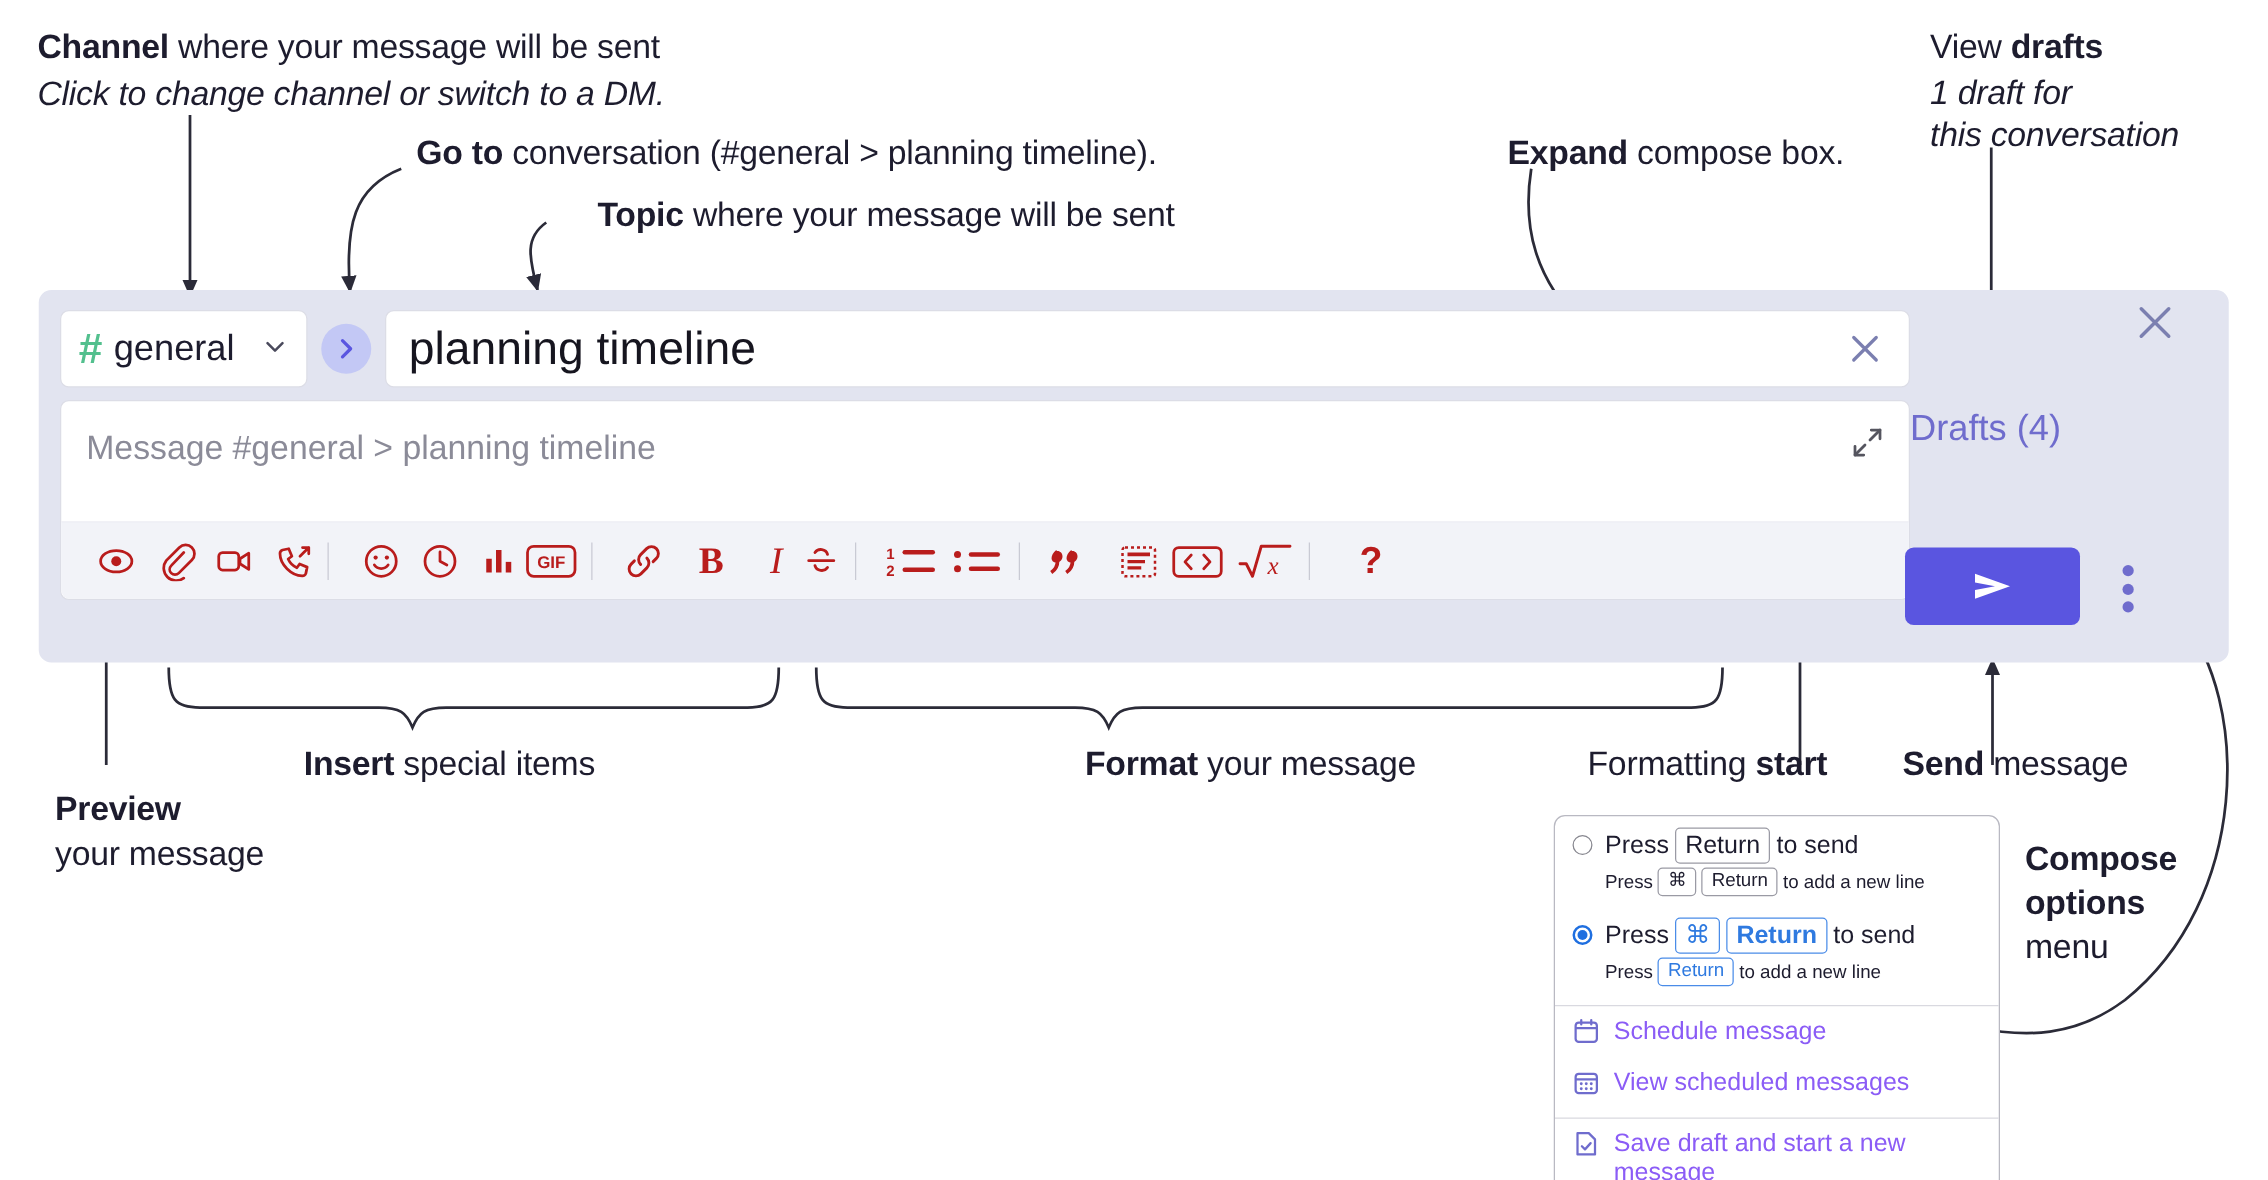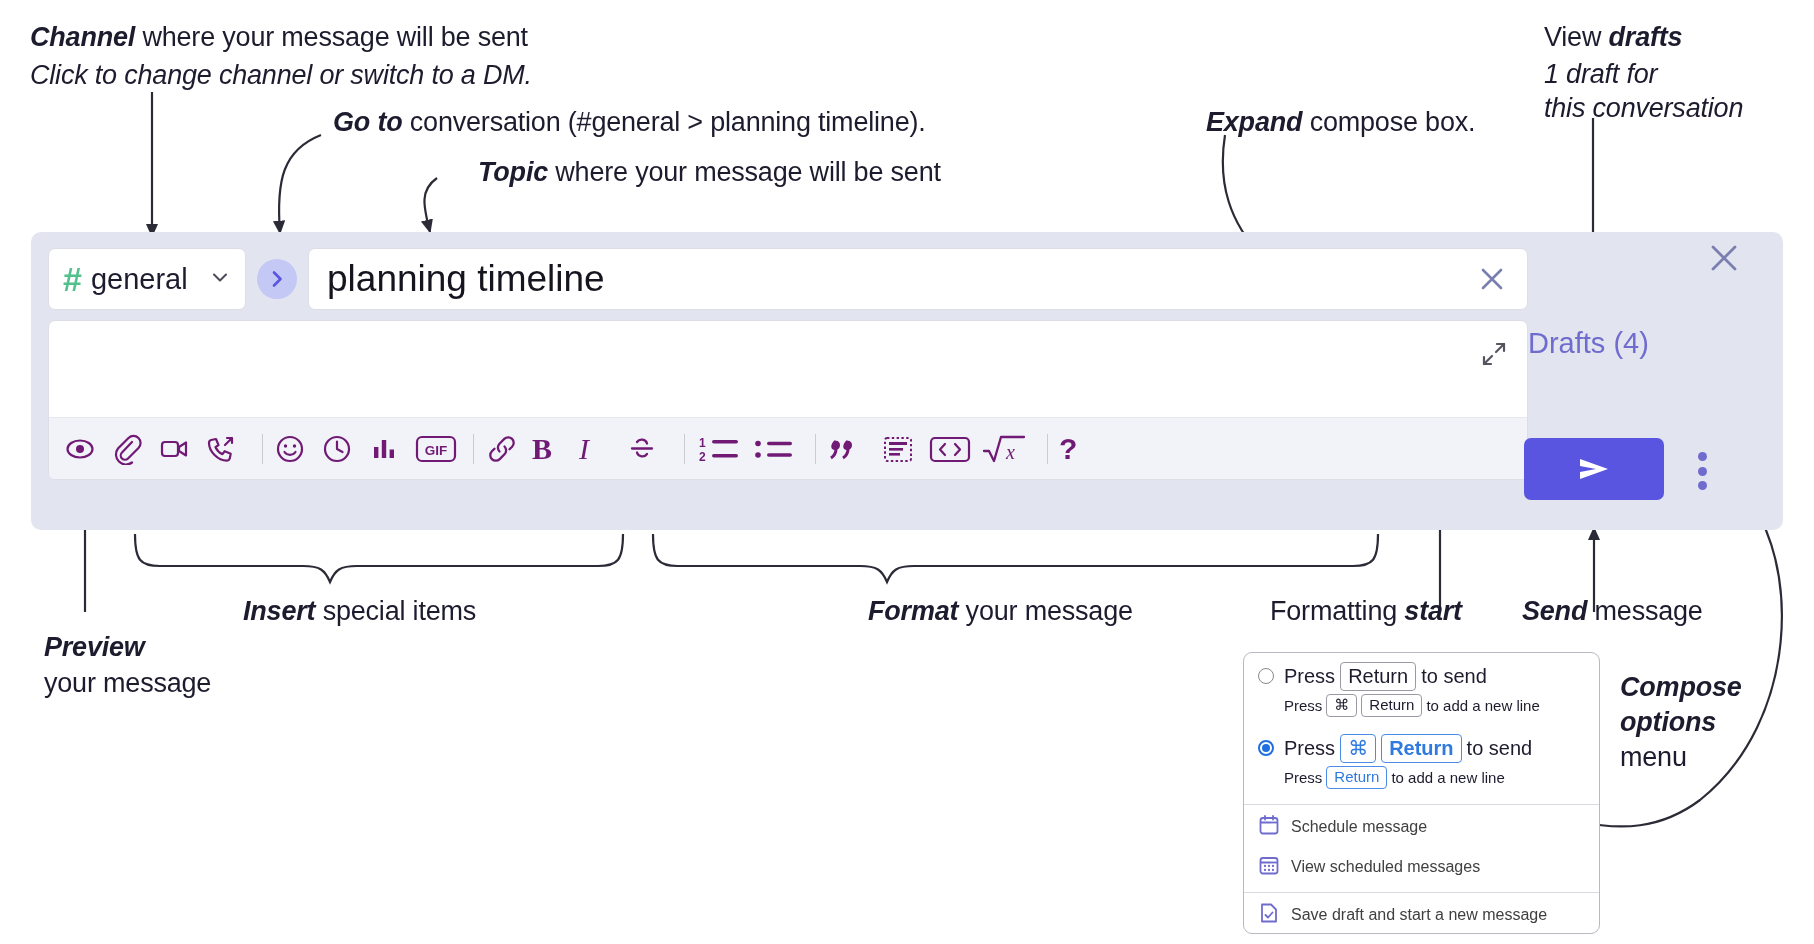--- a/index.html
+++ b/index.html
@@ -12,21 +12,21 @@
     overflow:hidden;
   }
   .abs{position:absolute;}
   .ann{
     font-size:27px;
     line-height:1.18;
     color:#1d1c2e;
     letter-spacing:-0.2px;
     white-space:nowrap;
   }
-  .ann b{font-weight:700;font-style:italic;}
+  .ann b{font-weight:700;}
   .ann i{font-style:italic;}
 
   
   #leaders{position:absolute;left:0;top:0;width:1814px;height:944px;pointer-events:none;}
 
   
   #compose-panel{
     left:31px;top:232px;width:1752px;height:298px;
     background:#e2e4f0;
     border-radius:10px;
@@ -71,22 +71,22 @@
   }
   #expand-btn{position:absolute;right:18px;top:18px;cursor:pointer;}
 
   
   #toolbar{
     height:62px;border-top:1px solid #e6e7ef;background:#f2f3f8;
     border-radius:0 0 7px 7px;
     display:flex;align-items:center;padding:0 14px;box-sizing:border-box;gap:0;
   }
   .tb-btn{
-    width:47px;height:47px;display:flex;align-items:center;justify-content:flex-start;
-    cursor:pointer;color:#701a75;flex:0 0 auto;
+    width:47px;height:47px;display:flex;align-items:center;justify-content:flex-end;
+    cursor:pointer;color:#b91c1c;flex:0 0 auto;
   }
   .tb-sep{width:1px;height:30px;background:#c9cad4;margin:0 11px;flex:0 0 auto;}
 
   
   #drafts-link{
     position:absolute;left:1528px;top:327px;font-size:29px;color:#6f6ccd;cursor:pointer;
   }
   #panel-close{position:absolute;left:1704px;top:238px;cursor:pointer;}
   #send-btn{
     position:absolute;left:1524px;top:438px;width:140px;height:62px;
@@ -118,21 +118,21 @@
   .opt-sub{font-size:15px;color:#1d1c2e;display:flex;align-items:center;gap:4px;
            padding:1px 14px 8px 40px;}
   kbd{
     border:1px solid #9a9aa4;border-radius:4px;background:#fff;
     padding:1px 7px;font-family:"Liberation Sans", sans-serif;display:inline-block;
     color:#1d1c2e;line-height:1.25;
   }
   kbd.blue{border-color:#4a8ce8;color:#2f7ae0;}
   kbd.blue-b{border-color:#4a8ce8;color:#2f7ae0;font-weight:700;}
   .menu-div{height:1px;background:#d9d9e0;margin:7px 0 0 0;}
-  .menu-item{display:flex;align-items:flex-end;gap:11px;padding:9px 14px;font-size:16px;cursor:pointer;color:#404040;}
+  .menu-item{display:flex;align-items:flex-start;gap:11px;padding:9px 14px;font-size:20px;cursor:pointer;color:#8b5cf6;}
   .menu-item .mi-ico{flex:0 0 auto;display:flex;align-items:center;color:#6f6ccd;}
 </style>
 </head>
 <body>
 
 <svg id="leaders" viewBox="0 0 1814 944" xmlns="http://www.w3.org/2000/svg">
   <g fill="none" stroke="#2b2b38" stroke-width="2.2">
 
     <path d="M152,92 L152,236" marker-end="url(#arrow)"></path>
 
@@ -213,20 +213,21 @@
         <span id="topic-clear">
           <svg width="34" height="34" viewBox="0 0 34 34">
               <path d="M8 8 L26 26 M26 8 L8 26" fill="none" stroke="#7b7fb0" stroke-width="2.6" stroke-linecap="round"></path>
             </svg>
         </span>
       </div>
     </div>
 
     <div id="msg-box">
       <div id="msg-area">
+        <div id="msg-placeholder">Message #general &gt; planning timeline</div>
         <div id="expand-btn">
           <svg width="30" height="30" viewBox="0 0 30 30">
             <path d="M18 5 L25 5 L25 12" fill="none" stroke="#55555f" stroke-width="2.2" stroke-linecap="round" stroke-linejoin="round"></path>
             <path d="M25 5 L17 13" fill="none" stroke="#55555f" stroke-width="2.2" stroke-linecap="round"></path>
             <path d="M12 25 L5 25 L5 18" fill="none" stroke="#55555f" stroke-width="2.2" stroke-linecap="round" stroke-linejoin="round"></path>
             <path d="M5 25 L13 17" fill="none" stroke="#55555f" stroke-width="2.2" stroke-linecap="round"></path>
           </svg>
         </div>
       </div>
 

